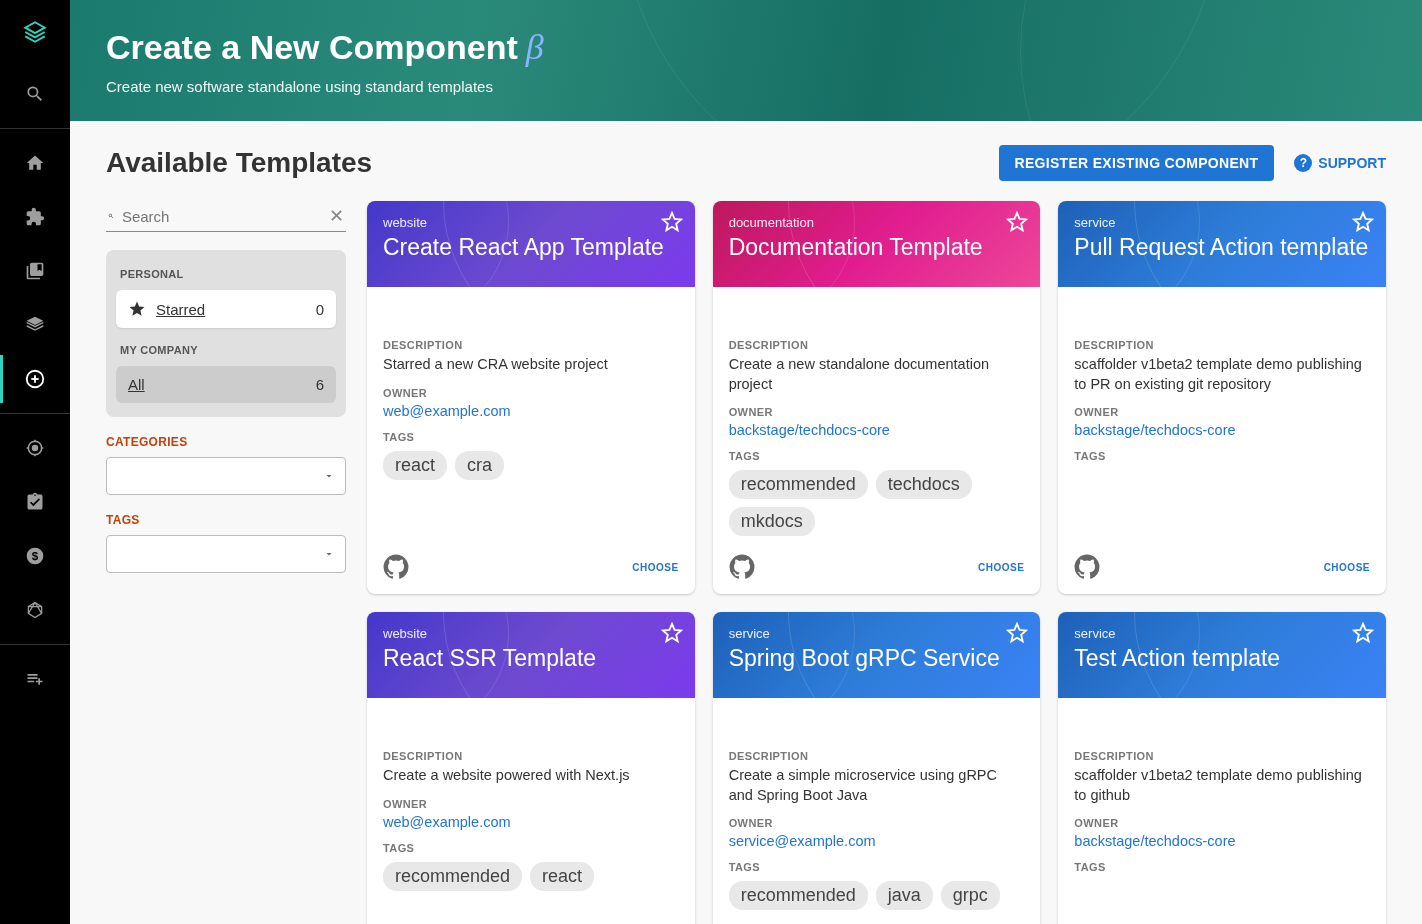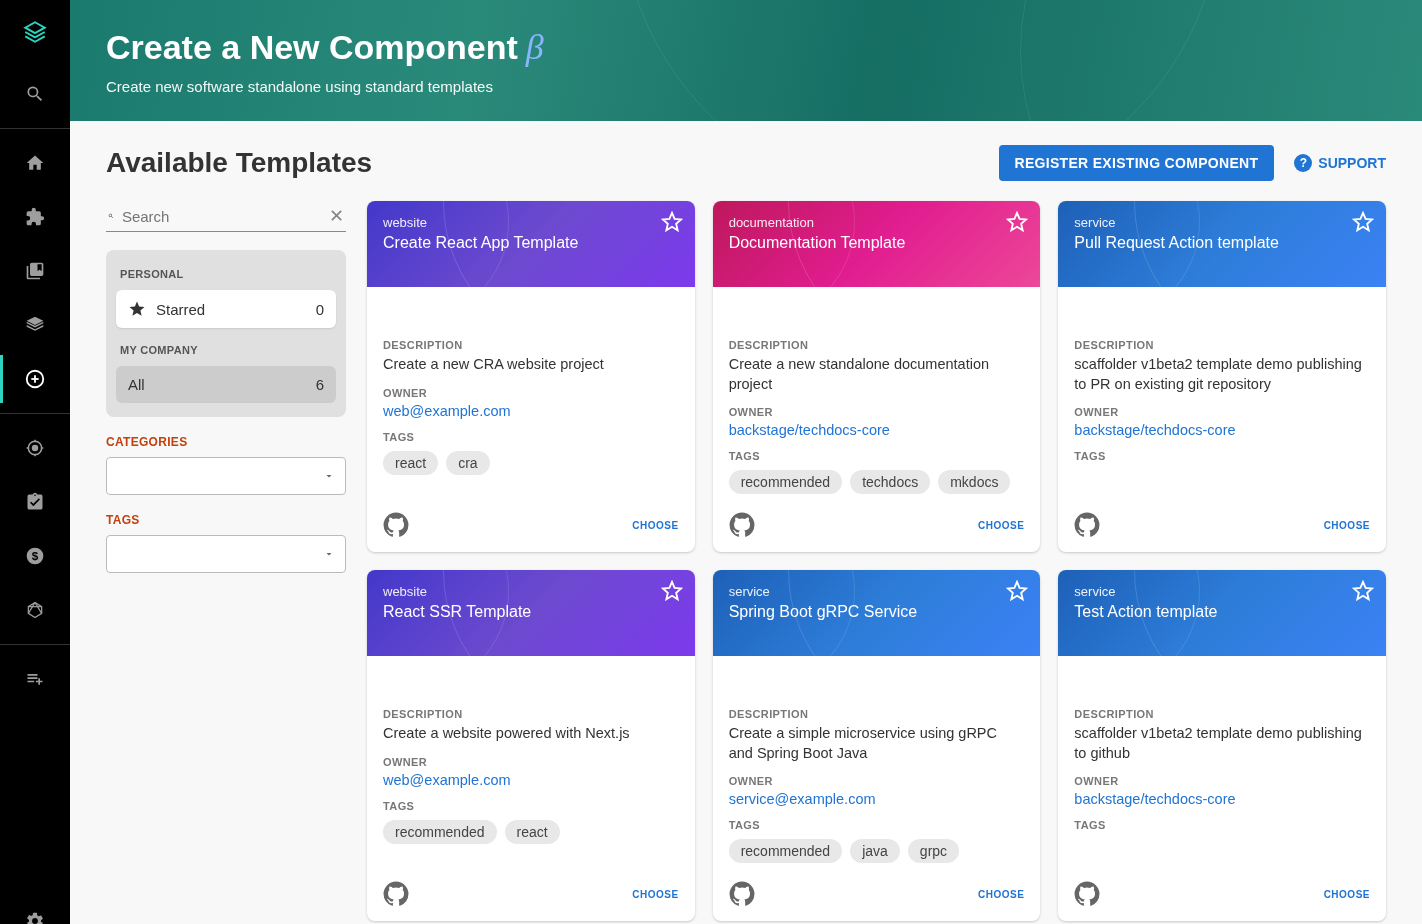--- a/index.html
+++ b/index.html
@@ -30,41 +30,41 @@
 .body-grid { display: flex; gap: 21px; align-items: flex-start; justify-content: space-between; }
 .filters { width: 240px; flex-shrink: 0; display: flex; flex-direction: column; gap: 18px; }
 .search-row { display: flex; align-items: center; border-bottom: 1px solid #888; padding: 4px 2px; gap: 8px; }
 .search-row input { border: none; outline: none; flex: 1; font-size: 15px; background: transparent; }
 .search-row .clear { color: #888; cursor: pointer; font-size: 18px; }
 .filter-box { background: #e0e0e0; border-radius: 8px; padding: 14px 10px; }
 .filter-label { font-size: 11px; font-weight: 700; color: #555; letter-spacing: 0.3px; margin: 4px 4px 10px 4px; }
 .filter-chip { display: flex; align-items: center; justify-content: space-between; padding: 10px 12px; border-radius: 6px; font-size: 15px; cursor: pointer; }
 .filter-chip.white { background: #fff; box-shadow: 0 1px 2px rgba(0,0,0,0.1); }
 .filter-chip.grey { background: #cccccc; }
-.filter-chip .left { display: flex; align-items: center; gap: 10px; }
+.filter-chip .left { display: flex; align-items: center; gap: 10px; text-decoration: underline; }
 .filter-section-label { font-size: 12px; font-weight: 600; color: #c2410c; letter-spacing: 0.3px; }
 .dropdown { border: 1px solid #bbb; border-radius: 4px; height: 38px; background: #fff; display: flex; align-items: center; justify-content: flex-end; padding: 0 10px; cursor: pointer; margin-top: 8px;}
 .cards { flex: 1; display: grid; grid-template-columns: repeat(3, 1fr); gap: 18px; }
 .card { background: #fff; border-radius: 8px; box-shadow: 0 1px 3px rgba(0,0,0,0.12), 0 1px 2px rgba(0,0,0,0.08); display: flex; flex-direction: column; overflow: hidden; }
 .card-header { padding: 14px 16px; color: #fff; position: relative; min-height: 86px; overflow: hidden; }
 .card-header.purple { background: linear-gradient(135deg, #4338ca 0%, #6d4acf 50%, #7c3aed 100%); }
 .card-header.pink { background: linear-gradient(135deg, #be185d 0%, #e11d8f 50%, #ec4899 100%); }
 .card-header.blue { background: linear-gradient(135deg, #1e60b8 0%, #2d7dd8 50%, #3b82f6 100%); }
 .card-header::before { content:''; position:absolute; width:300px; height:300px; border-radius:50%; border:1px solid rgba(255,255,255,0.15); top:-150px; right:-50px; }
 .card-header::after { content:''; position:absolute; width:200px; height:200px; border-radius:50%; border:1px solid rgba(255,255,255,0.12); top:-80px; left:-60px; }
 .card-header .type { font-size: 13px; opacity: 0.9; position: relative; z-index:1;}
-.card-header .title { font-size: 16px; font-weight: 500; margin-top: 4px; position: relative; z-index:1;}
+.card-header .title { font-size: 23px; font-weight: 500; margin-top: 4px; position: relative; z-index:1;}
 .card-header .star { position: absolute; top: 10px; right: 12px; color: #fff; z-index:2; cursor:pointer; }
 .card-body { padding: 14px 16px 8px 16px; flex: 1; margin-top: 38px; }
 .card-body .section-label { font-size: 11px; font-weight: 700; color: #777; letter-spacing: 0.4px; margin-top: 12px; }
 .card-body .section-label:first-child { margin-top: 0; }
 .card-body .desc { font-size: 14.5px; color: #333; margin-top: 4px; line-height: 1.35; }
 .card-body .owner { font-size: 14.5px; color: #2074d4; margin-top: 4px; cursor:pointer; }
 .tags-row { display: flex; flex-wrap: wrap; gap: 8px; margin-top: 8px; }
-.tag { background: #e8e8e8; border-radius: 14px; padding: 4px 12px; font-size: 14px; color: #444; }
+.tag { background: #e8e8e8; border-radius: 14px; padding: 4px 12px; font-size: 18px; color: #444; }
 .card-footer { display: flex; align-items: center; justify-content: space-between; padding: 10px 16px 14px 16px; }
 .gh-icon { width: 26px; height: 26px; color: #666; cursor:pointer; }
 .choose { color: #2074d4; font-size: 10px; font-weight: 600; letter-spacing: 0.5px; cursor: pointer; }
 svg { display: block; }
 </style>
 </head>
 <body>
 
 <div class="app">
   <nav class="sidebar">
@@ -228,21 +228,21 @@
       <div class="star">
                   <svg width="22" height="22" viewBox="0 0 24 24" fill="none" stroke="currentColor" stroke-width="2">
                     <path d="M12 17.27 18.18 21l-1.64-7.03L22 9.24l-7.19-.61L12 2 9.19 8.63 2 9.24l5.46 4.73L5.82 21z"></path>
                   </svg>
                 </div>
       <div class="type">website</div>
       <div class="title">Create React App Template</div>
     </div>
     <div class="card-body">
       <div class="section-label">DESCRIPTION</div>
-      <div class="desc">Create a new CRA website project</div>
+      <div class="desc">Starred a new CRA website project</div>
       <div class="section-label">OWNER</div>
       <div class="owner">web@example.com</div>
       <div class="section-label">TAGS</div>
       <div class="tags-row">
                   <span class="tag">react</span>
                   <span class="tag">cra</span>
                 </div>
     </div>
     <div class="card-footer">
       <div class="gh-icon">

